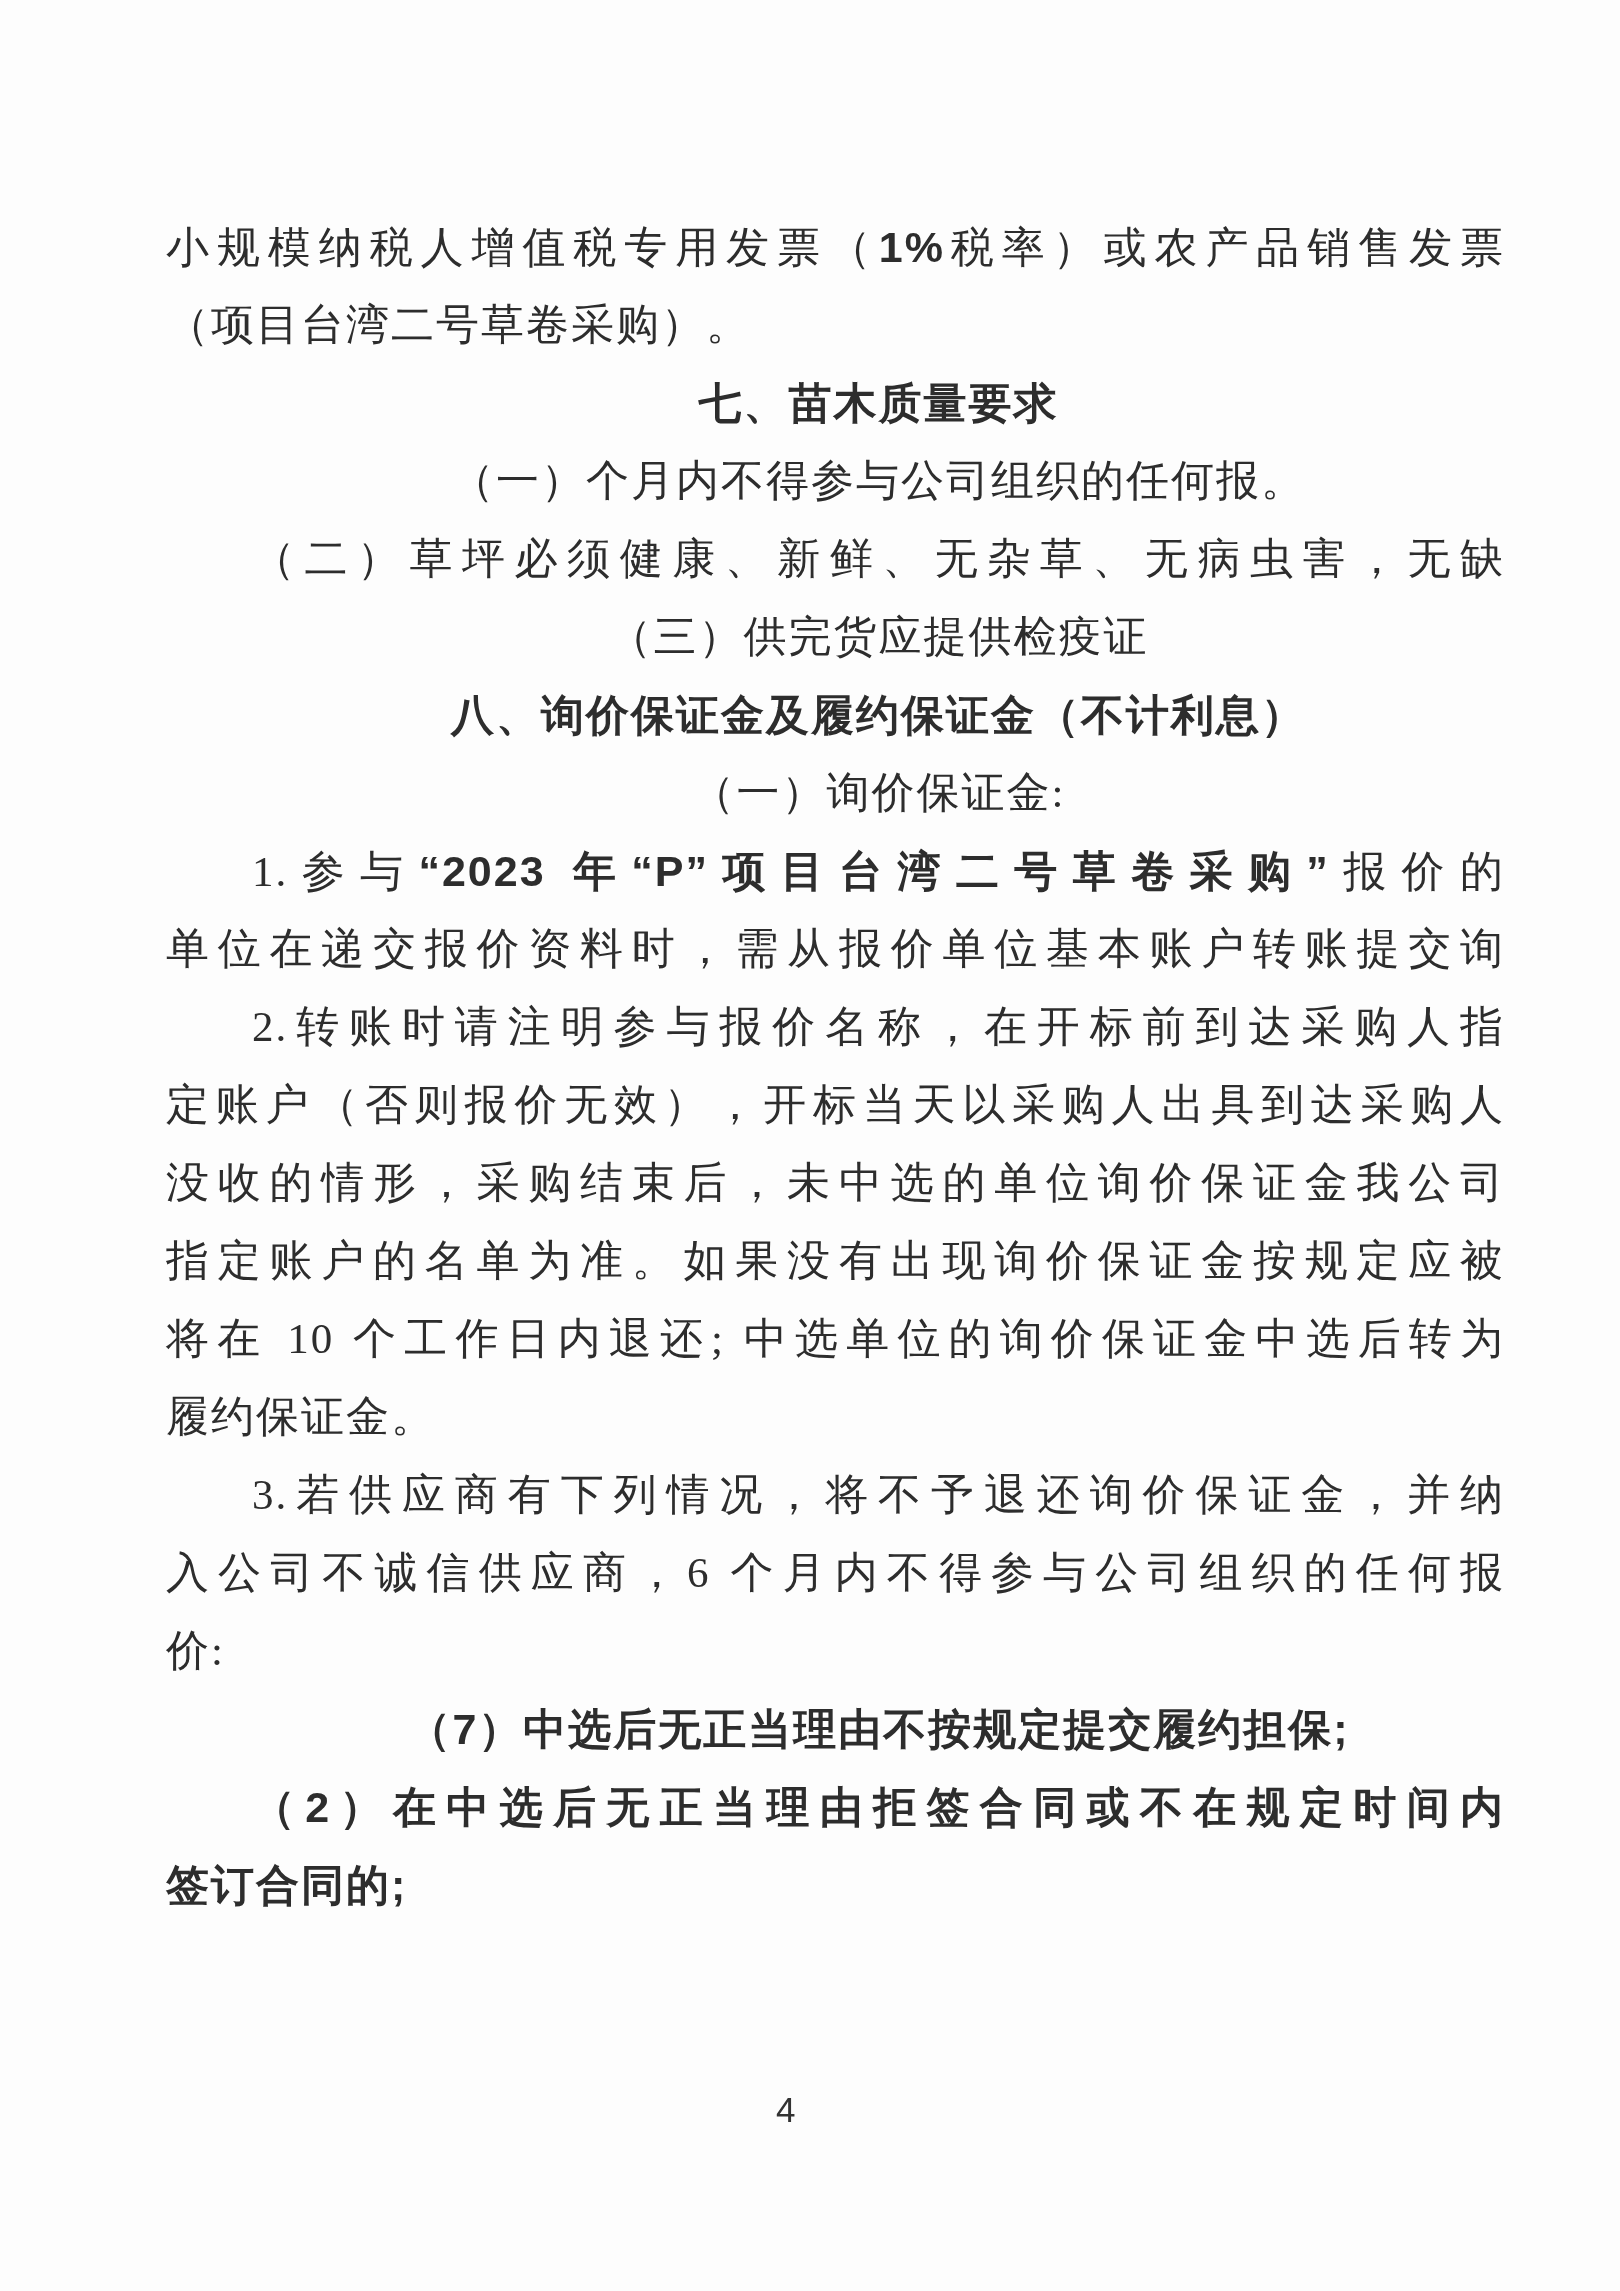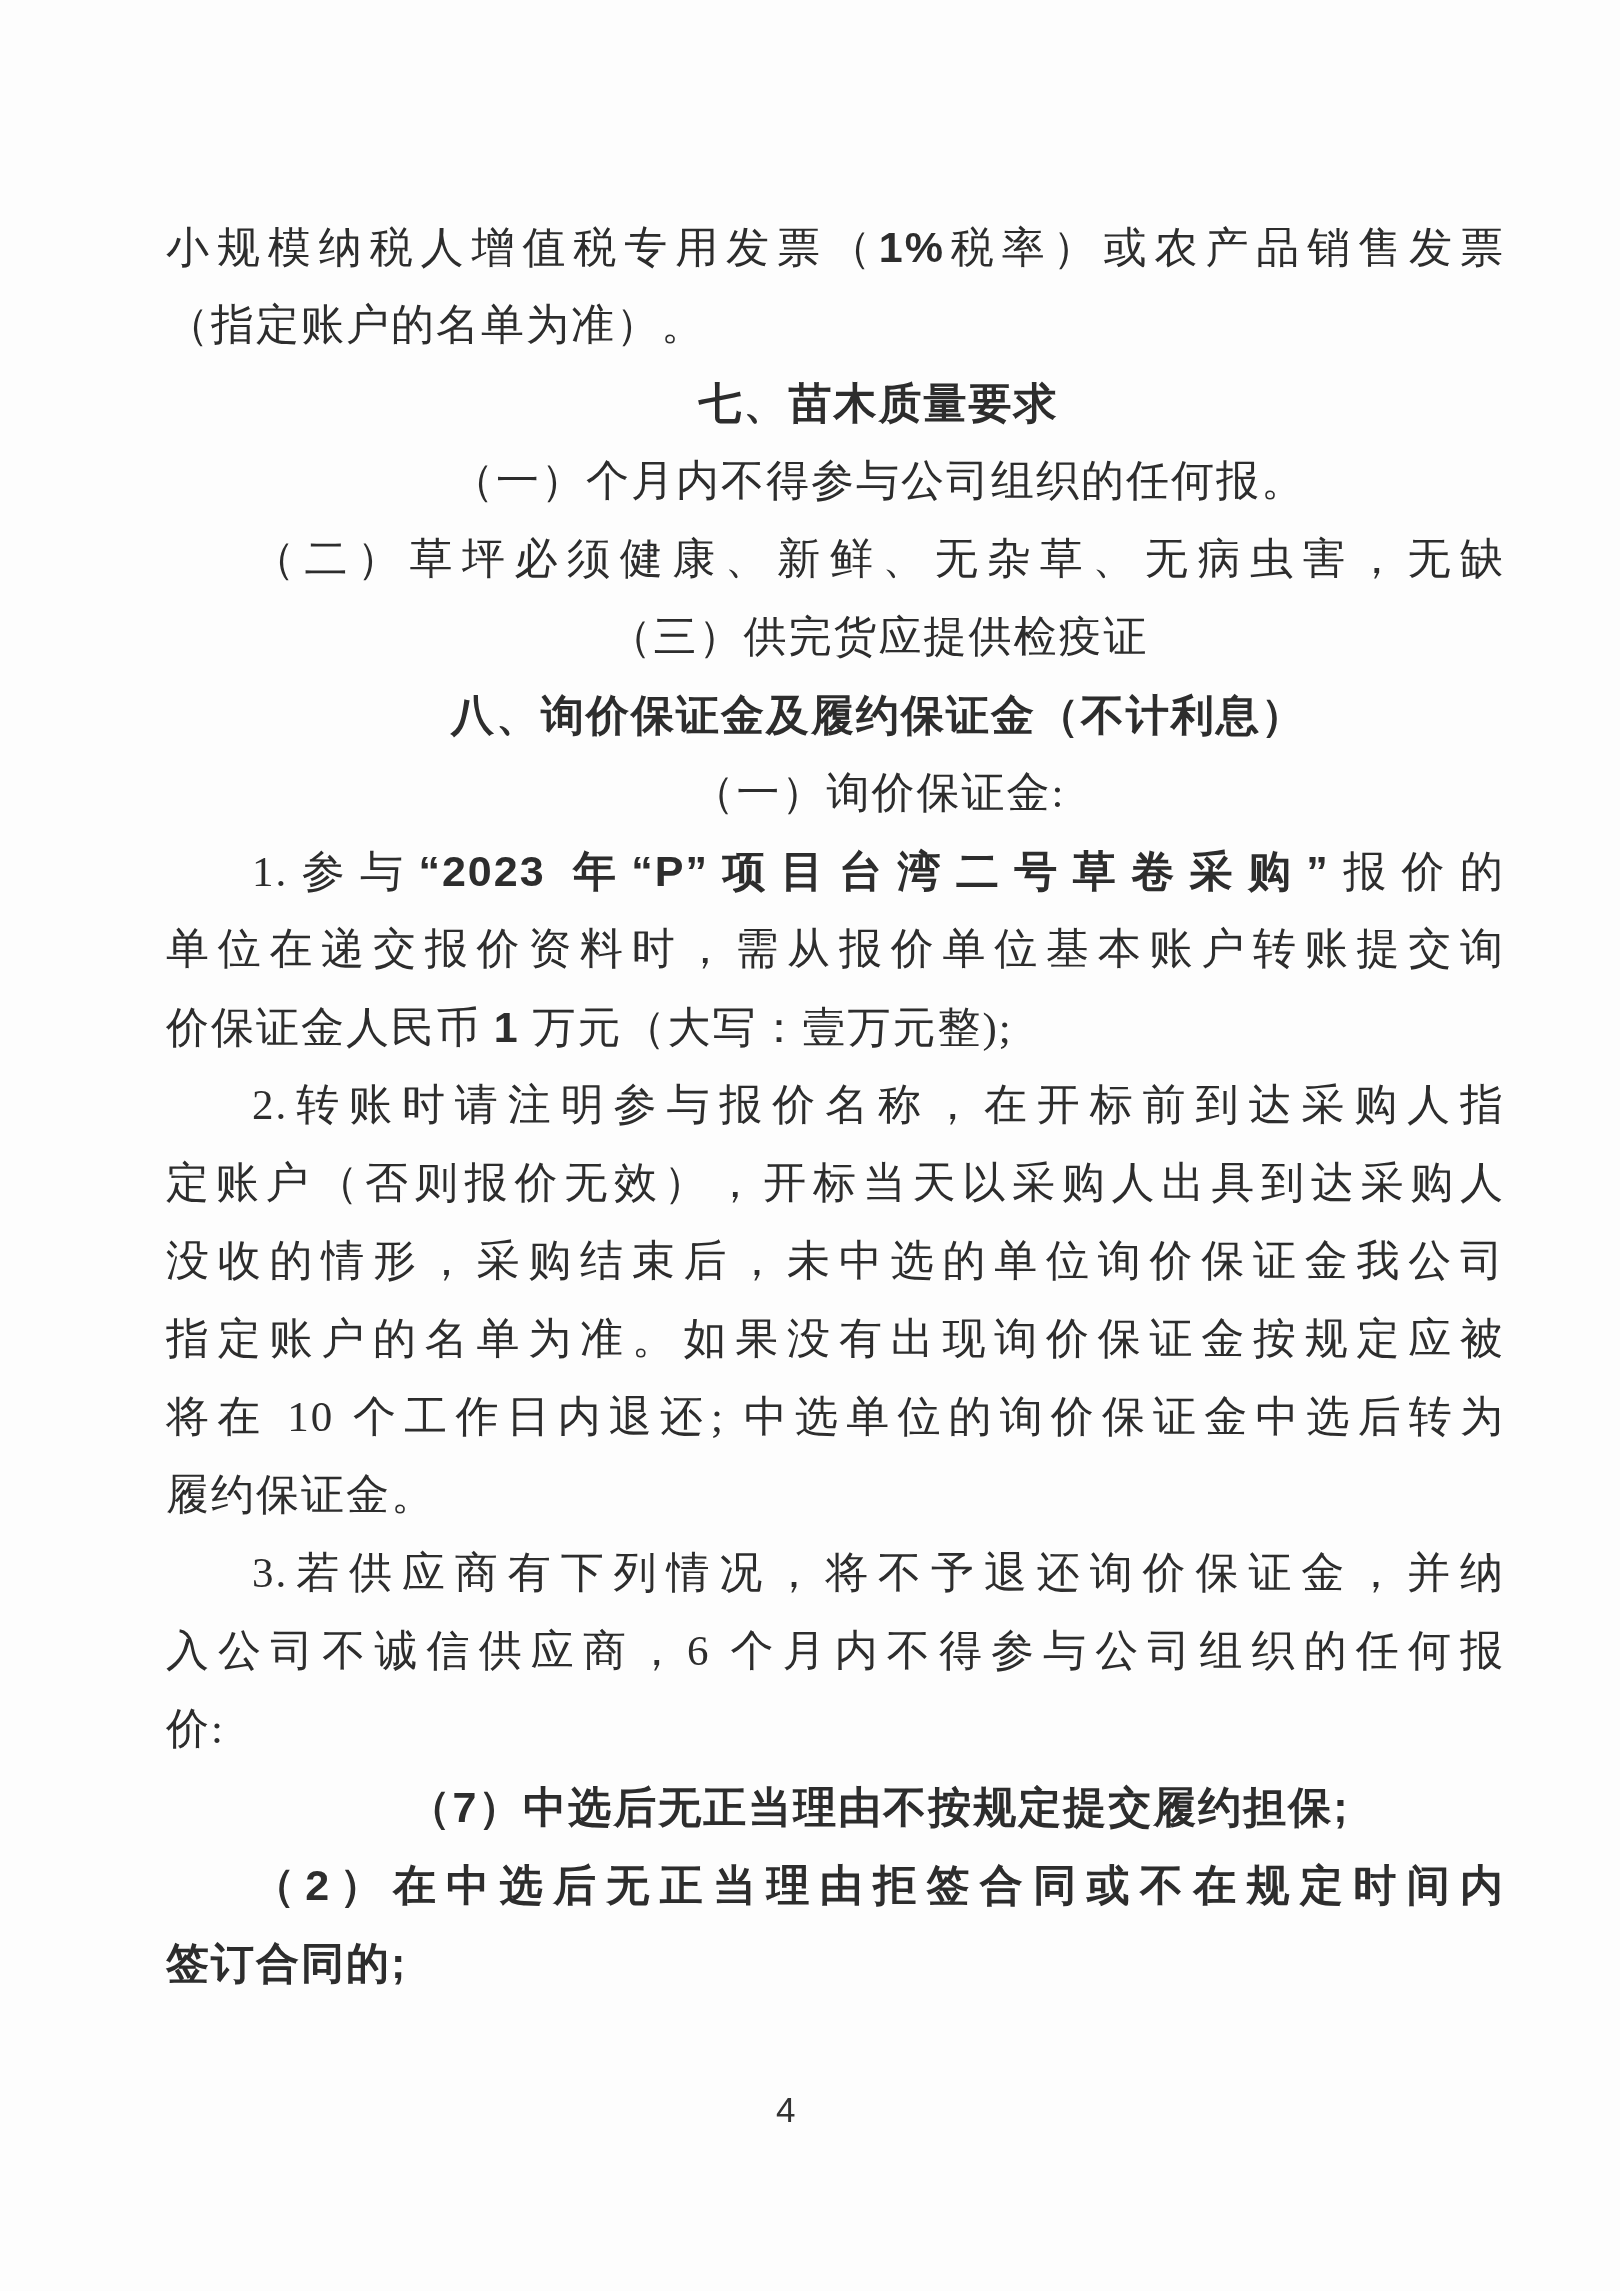--- a/index.html
+++ b/index.html
@@ -59,30 +59,29 @@
     font-size: 35px;
     color: #333333;
   }
 </style>
 </head>
 <body>
 
 <div class="page">
   <div class="content">
       <div class="line justify"><span class="seg">小规模纳税人增值税专用发票（</span><span class="seg bold">1%</span><span class="seg">税率）或农产品销售发票</span></div>
-      <div class="line"><span class="seg">（指定账户的名单为准）。</span></div>
+      <div class="line"><span class="seg">（项目台湾二号草卷采购）。</span></div>
       <div class="line indent"><span class="seg bold">七、苗木质量要求</span></div>
       <div class="line indent"><span class="seg">（一）个月内不得参与公司组织的任何报。</span></div>
       <div class="line indent justify"><span class="seg">（二）草坪必须健康、新鲜、无杂草、无病虫害，无缺</span></div>
       <div class="line indent"><span class="seg">（三）供完货应提供检疫证</span></div>
       <div class="line indent"><span class="seg bold">八、询价保证金及履约保证金（不计利息）</span></div>
       <div class="line indent"><span class="seg">（一）询价保证金:</span></div>
       <div class="line indent justify"><span class="seg">1.参与</span><span class="seg bold">“2023 年“P”项目台湾二号草卷采购”</span><span class="seg">报价的</span></div>
       <div class="line justify"><span class="seg">单位在递交报价资料时，需从报价单位基本账户转账提交询</span></div>
-      <div class="line"><span class="seg">价保证金人民币 </span><span class="seg bold">1</span><span class="seg"> 万元（大写：壹万元整);</span></div>
       <div class="line indent justify"><span class="seg">2.转账时请注明参与报价名称，在开标前到达采购人指</span></div>
       <div class="line justify"><span class="seg">定账户（否则报价无效），开标当天以采购人出具到达采购人</span></div>
       <div class="line justify"><span class="seg">没收的情形，采购结束后，未中选的单位询价保证金我公司</span></div>
       <div class="line justify"><span class="seg">指定账户的名单为准。如果没有出现询价保证金按规定应被</span></div>
       <div class="line justify"><span class="seg">将在 10 个工作日内退还; 中选单位的询价保证金中选后转为</span></div>
       <div class="line"><span class="seg">履约保证金。</span></div>
       <div class="line indent justify"><span class="seg">3.若供应商有下列情况，将不予退还询价保证金，并纳</span></div>
       <div class="line justify"><span class="seg">入公司不诚信供应商，6 个月内不得参与公司组织的任何报</span></div>
       <div class="line"><span class="seg">价:</span></div>
       <div class="line indent"><span class="seg bold">（7）中选后无正当理由不按规定提交履约担保;</span></div>

